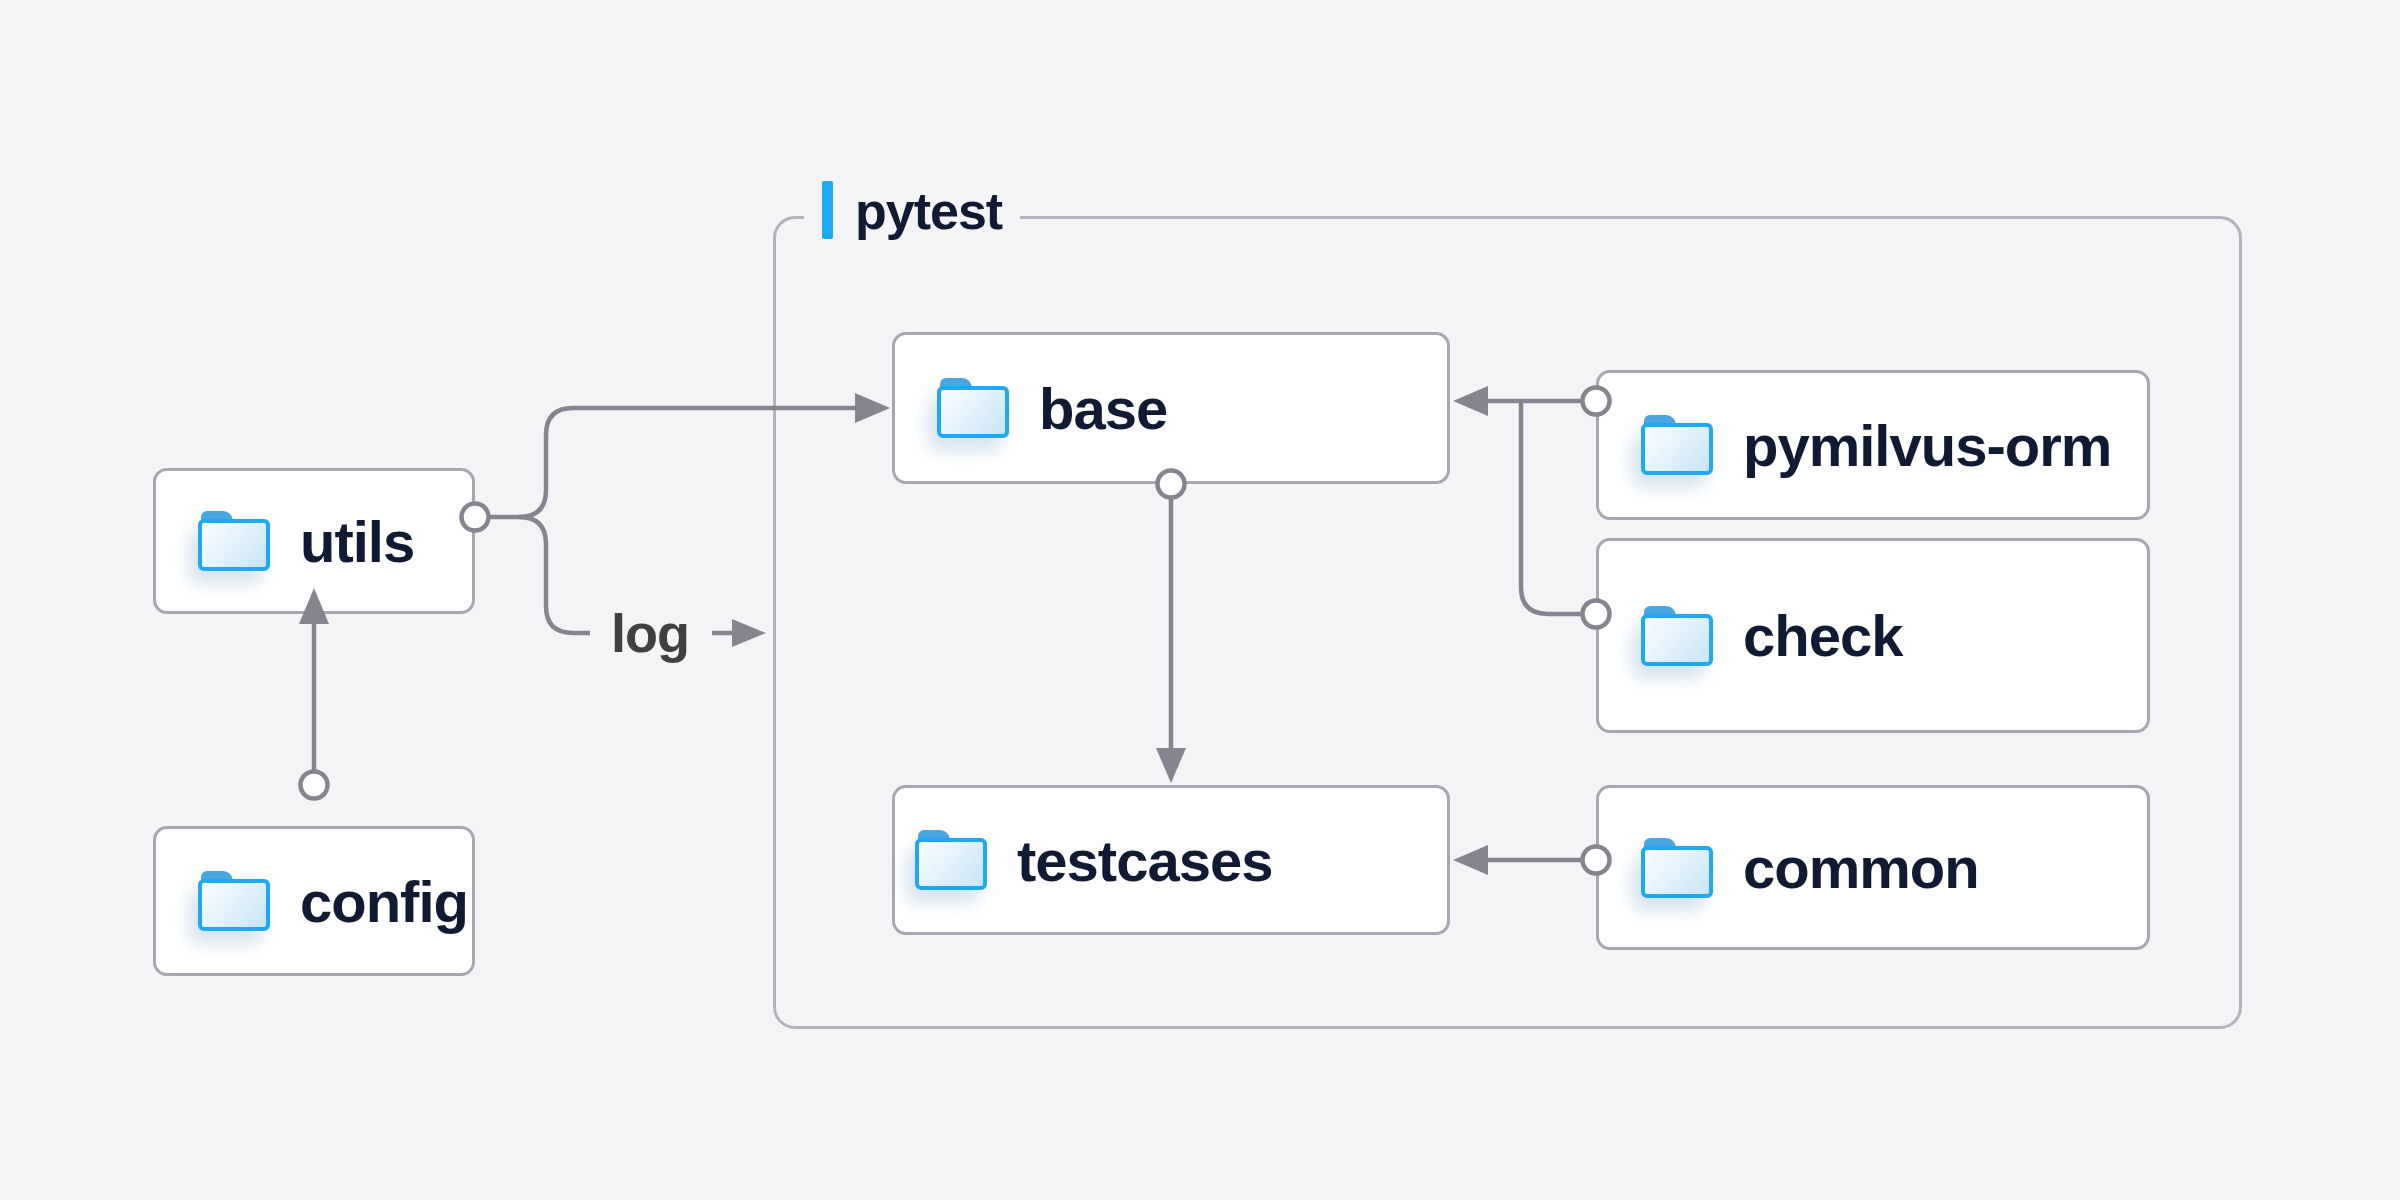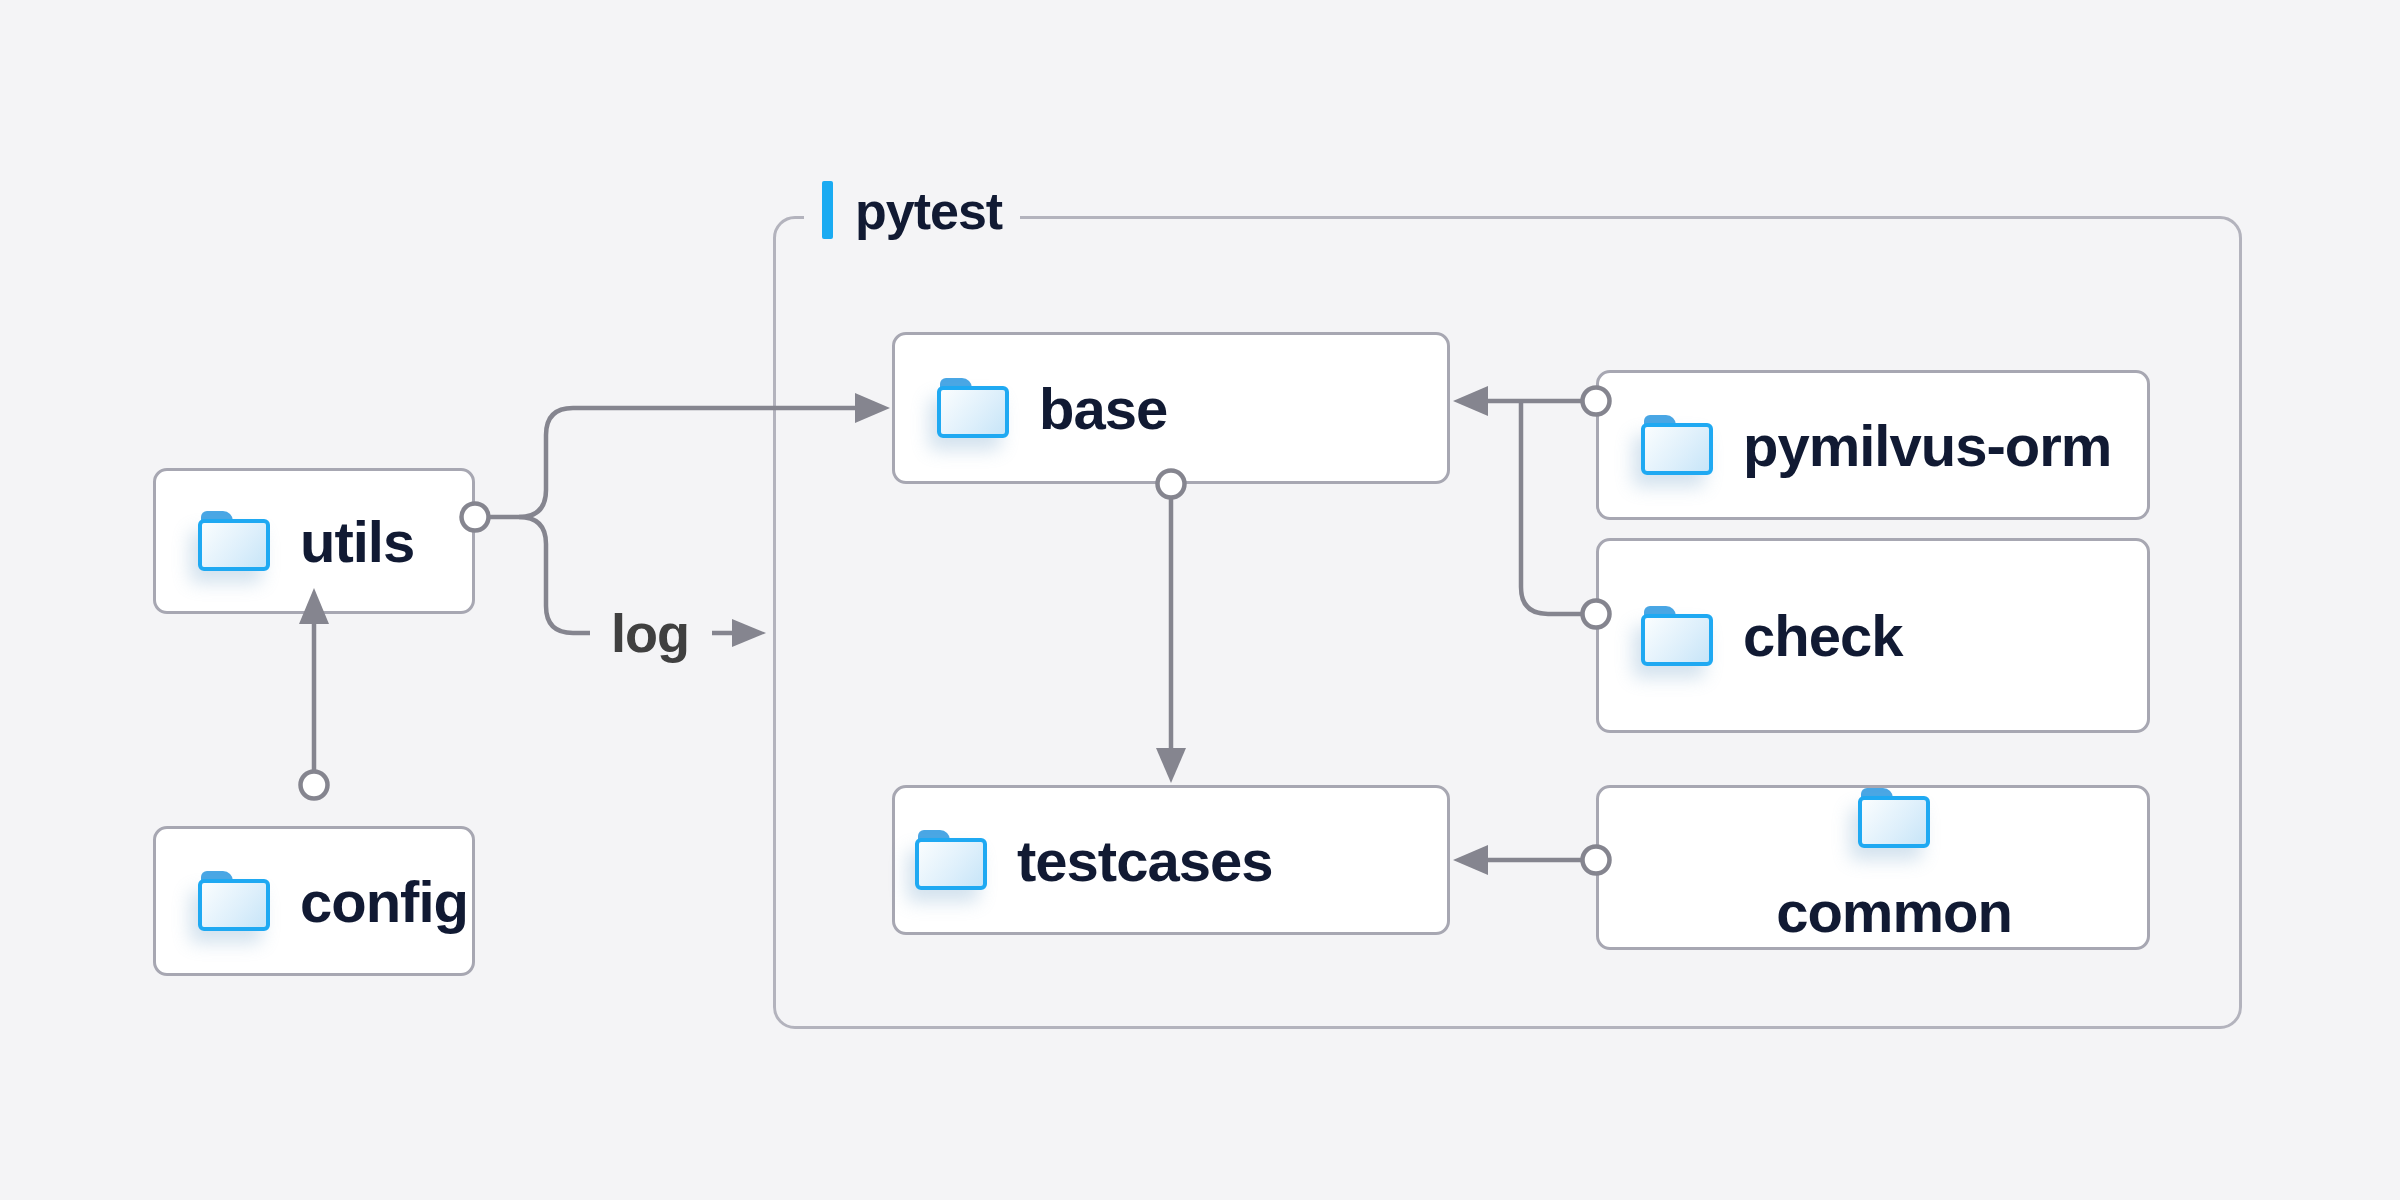--- a/index.html
+++ b/index.html
@@ -65,21 +65,21 @@
     color: #111a33;
     letter-spacing: -1px;
     white-space: nowrap;
   }
   #node-utils     { left: 153px; top: 468px; width: 322px; height: 146px; }
   #node-config    { left: 153px; top: 785px; width: 322px; height: 150px; margin-top: 41px; }
   #node-base      { left: 892px; top: 332px; width: 558px; height: 152px; }
   #node-pymilvus  { left: 1596px; top: 326px; width: 554px; height: 150px; margin-top: 44px; }
   #node-check     { left: 1596px; top: 538px; width: 554px; height: 195px; }
   #node-testcases { left: 892px; top: 785px; width: 558px; height: 150px; padding-left: 20px; }
-  #node-common    { left: 1596px; top: 785px; width: 554px; height: 165px; flex-direction: column; }
+  #node-common    { left: 1596px; top: 785px; width: 554px; height: 165px; }
   
   .folder {
     position: relative;
     width: 72px; height: 60px;
     flex: 0 0 auto;
   }
   .folder-tab {
     position: absolute;
     left: 3px; top: 0;
     width: 32px; height: 20px;

